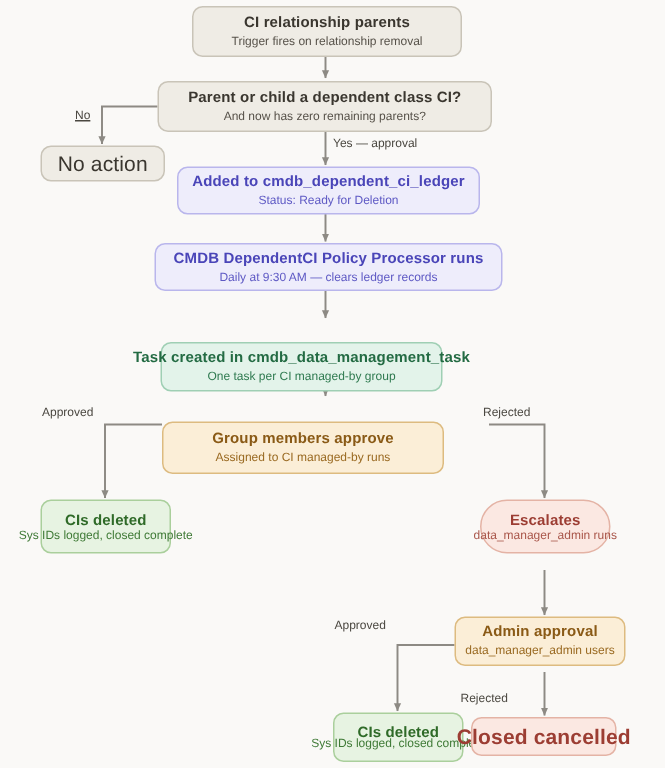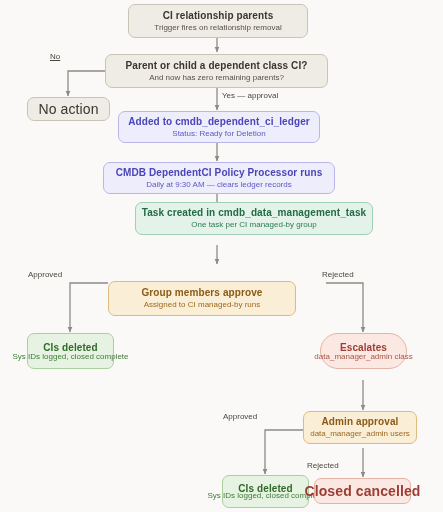--- a/index.html
+++ b/index.html
@@ -135,54 +135,54 @@
   <div class="node purple" style="left:118px;top:111px;width:202px;height:32px;">
     <div class="title">Added to cmdb_dependent_ci_ledger</div>
     <div class="sub">Status: Ready for Deletion</div>
   </div>
 
   <div class="node purple" style="left:103px;top:162px;width:232px;height:32px;">
     <div class="title">CMDB DependentCI Policy Processor runs</div>
     <div class="sub">Daily at 9:30 AM — clears ledger records</div>
   </div>
 
-  <div class="node green" style="left:107px;top:202px;width:238px;height:33px;margin-left:28px;">
+  <div class="node green" style="left:107px;top:228px;width:188px;height:33px;">
     <div class="title">Task created in cmdb_data_management_task</div>
     <div class="sub">One task per CI managed-by group</div>
   </div>
 
   <div class="node orange" style="left:108px;top:281px;width:188px;height:35px;">
     <div class="title">Group members approve</div>
     <div class="sub">Assigned to CI managed-by runs</div>
   </div>
 
   <div class="node greenlite overflow-sub" style="left:27px;top:333px;width:87px;height:36px;">
     <div class="title" style="margin-top:-6px;">CIs deleted</div>
     <div class="sub">Sys IDs logged, closed complete</div>
   </div>
 
   <div class="node red overflow-sub" style="left:320px;top:333px;width:87px;height:36px;border-radius:18px;">
     <div class="title" style="margin-top:-6px;">Escalates</div>
-    <div class="sub">data_manager_admin class</div>
+    <div class="sub">data_manager_admin runs</div>
   </div>
 
   <div class="node orange" style="left:303px;top:411px;width:114px;height:33px;">
     <div class="title">Admin approval</div>
     <div class="sub">data_manager_admin users</div>
   </div>
 
   <div class="node greenlite overflow-sub" style="left:222px;top:475px;width:87px;height:33px;">
     <div class="title" style="margin-top:-6px;">CIs deleted</div>
     <div class="sub">Sys IDs logged, closed complete</div>
   </div>
 
   <div class="node red single" style="left:314px;top:478px;width:97px;height:26px;">
     <div class="title">Closed cancelled</div>
   </div>
 
-  <div class="edge-label" style="left:50px;top:52px;text-decoration:underline;">No</div>
+  <div class="edge-label" style="left:50px;top:72px;text-decoration:underline;">No</div>
   <div class="edge-label" style="left:222px;top:91px;">Yes — approval</div>
   <div class="edge-label" style="left:28px;top:270px;">Approved</div>
   <div class="edge-label" style="left:322px;top:270px;">Rejected</div>
   <div class="edge-label" style="left:223px;top:412px;">Approved</div>
   <div class="edge-label" style="left:307px;top:461px;">Rejected</div>
 
 </div>
 
 </body></html>

